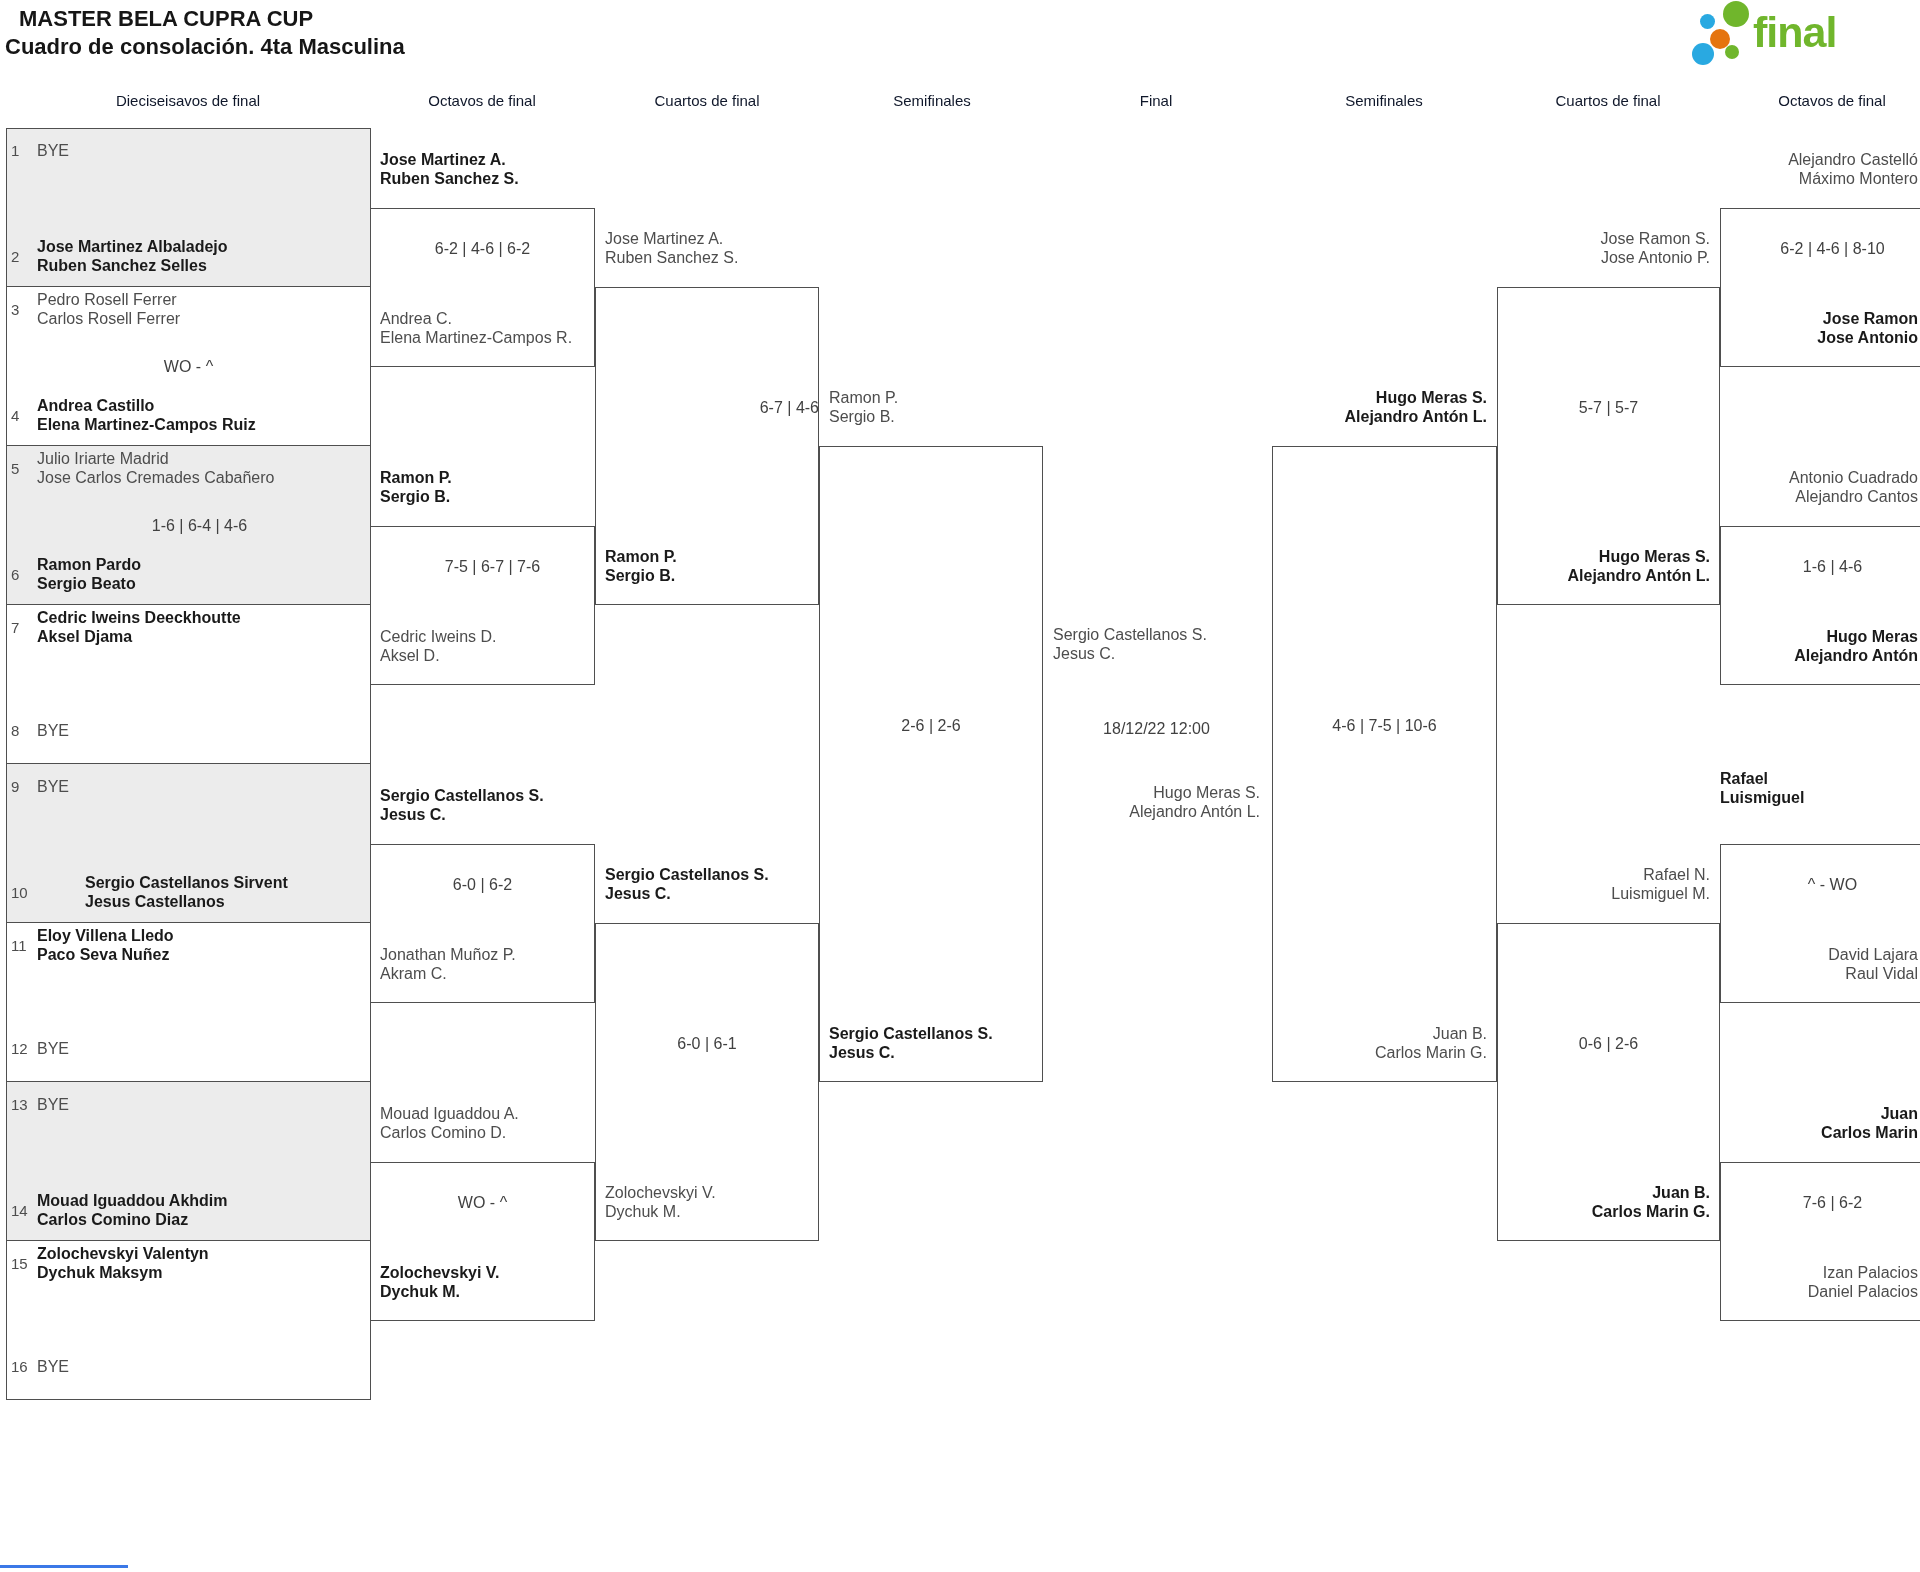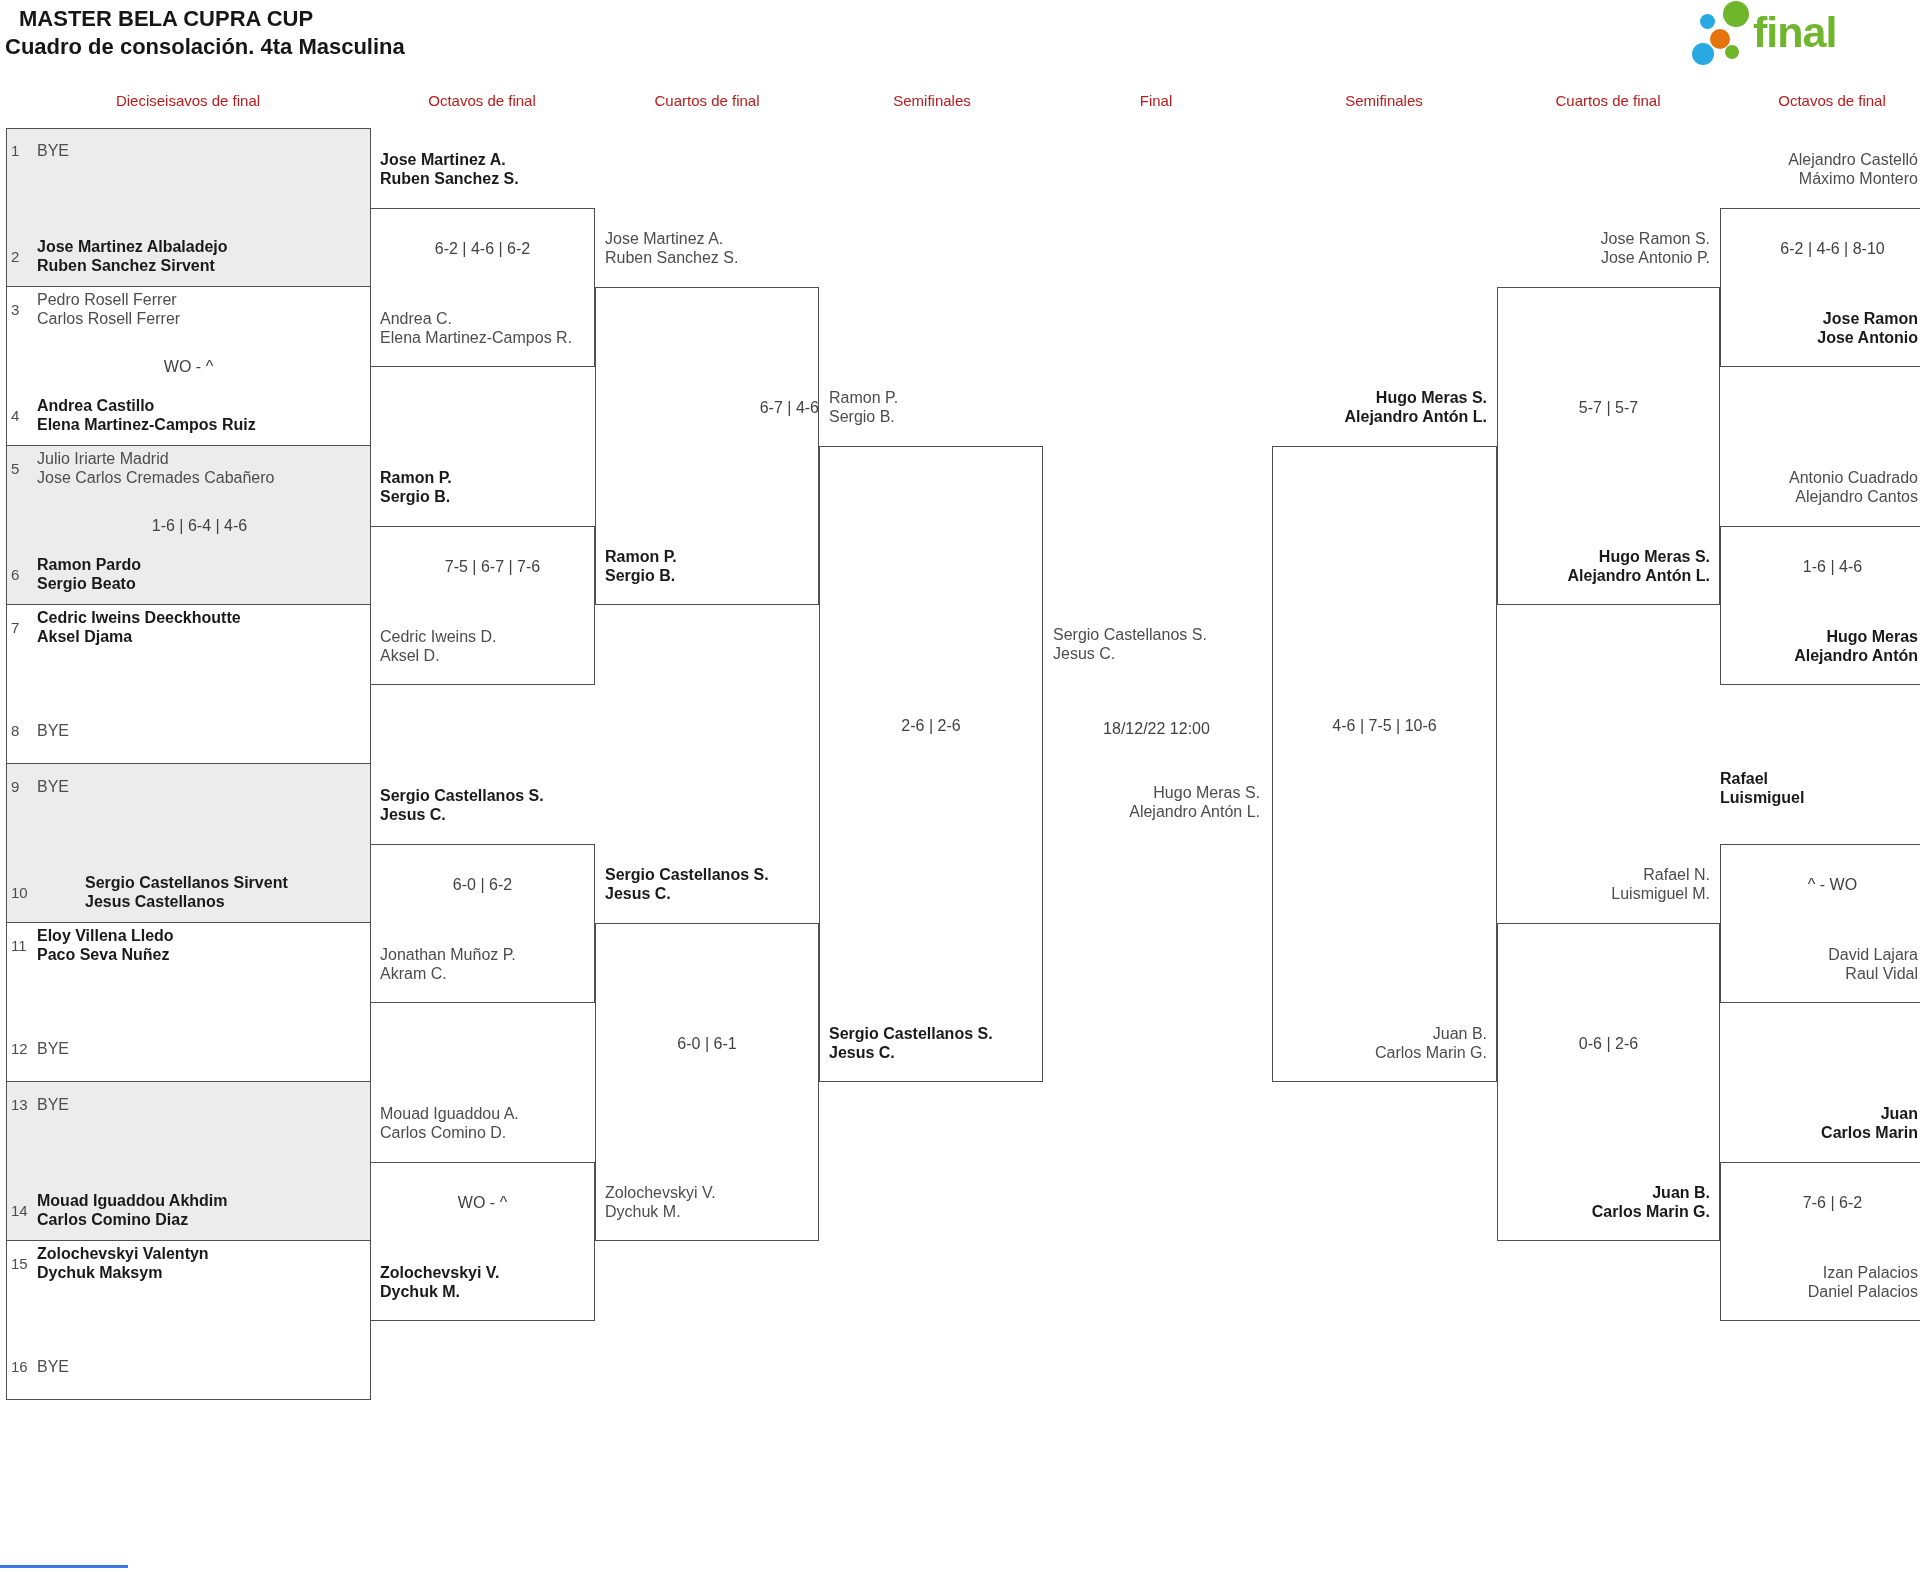--- a/index.html
+++ b/index.html
@@ -11,21 +11,21 @@
   .subtitle{position:absolute;left:5px;top:34px;font-size:22px;font-weight:700;color:#161616;white-space:nowrap;}
   .logo{position:absolute;left:1690px;top:0;width:230px;height:66px;}
   .dot{position:absolute;border-radius:50%;}
   .d-green-big{left:33px;top:1px;width:26px;height:26px;}
   .d-blue-small{left:10px;top:14px;width:15px;height:15px;}
   .d-orange{left:20px;top:29px;width:20px;height:20px;}
   .d-blue-big{left:2px;top:43px;width:22px;height:22px;}
   .d-green-small{left:35px;top:45px;width:14px;height:14px;}
   .logo-text{position:absolute;left:63px;top:8px;font-size:43px;font-weight:700;letter-spacing:-1px;}
   .round-header{position:absolute;top:92px;width:240px;margin-left:-120px;text-align:center;
-    font-size:15px;color:#b91c1c;white-space:nowrap;}
+    font-size:15px;color:#0f172a;white-space:nowrap;}
   .r16-box{position:absolute;left:6px;width:365px;border:1px solid #4f4f4f;box-sizing:border-box;background:#fff;}
   .r16-box.shaded{background:#ececec;}
   .match-box{position:absolute;border:1px solid #4f4f4f;box-sizing:border-box;background:transparent;}
   .entry{position:absolute;left:7px;width:356px;display:flex;align-items:center;}
   .seed{flex:0 0 26px;padding-left:4px;font-size:15px;color:#4d4d4d;}
   .nm{font-size:16px;line-height:19px;white-space:nowrap;}
   .team-label{position:absolute;font-size:16px;line-height:19px;white-space:nowrap;}
   .t-normal{color:#4d4d4d;font-weight:400;}
   .t-bold{color:#1a1a1a;font-weight:700;}
   .score{position:absolute;font-size:16px;line-height:19px;color:#414141;text-align:center;white-space:nowrap;}
@@ -63,21 +63,21 @@
       <div class="entry" style="top: 141px; height: 19px;">
         <span class="seed">1</span>
         <span class="nm t-normal">
           <div>BYE</div>
         </span>
       </div>
       <div class="entry" style="top: 237px; height: 38px;">
         <span class="seed">2</span>
         <span class="nm t-bold">
           <div>Jose Martinez Albaladejo</div>
-          <div>Ruben Sanchez Sirvent</div>
+          <div>Ruben Sanchez Selles</div>
         </span>
       </div>
       <div class="r16-box" style="top: 287px; height: 159px; border-top-width: 0px;"></div>
       <div class="entry" style="top: 290px; height: 38px;">
         <span class="seed">3</span>
         <span class="nm t-normal">
           <div>Pedro Rosell Ferrer</div>
           <div>Carlos Rosell Ferrer</div>
         </span>
       </div>

